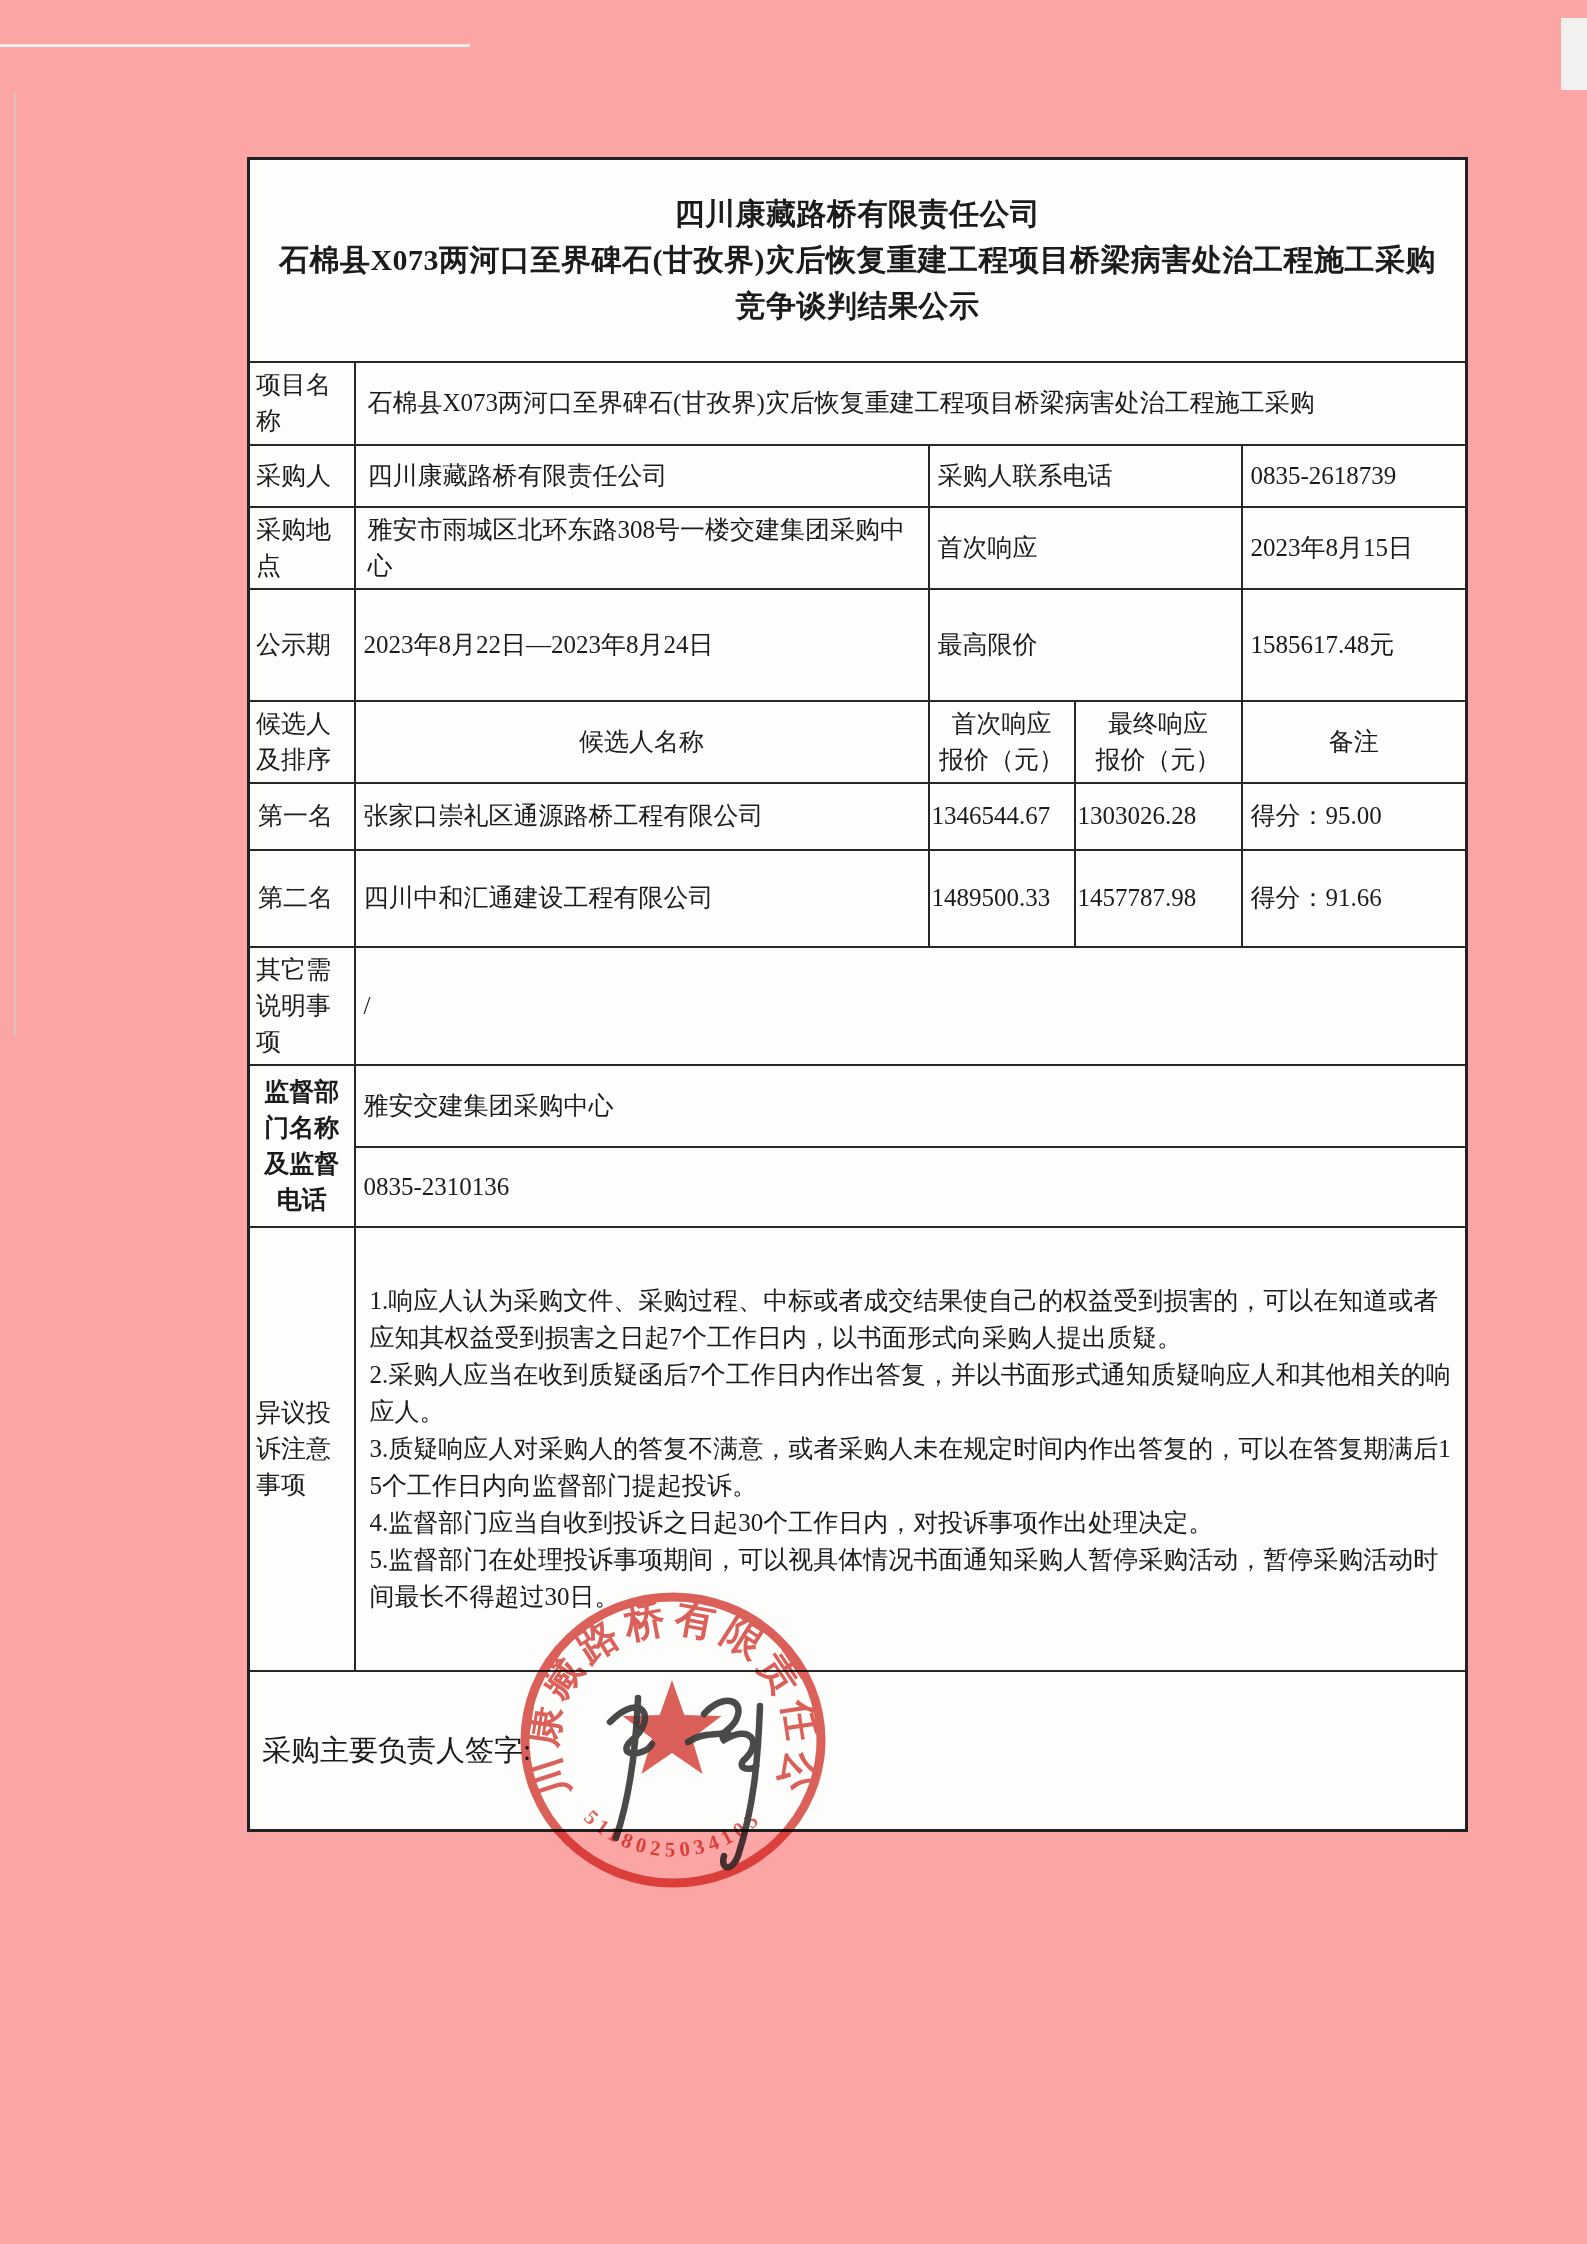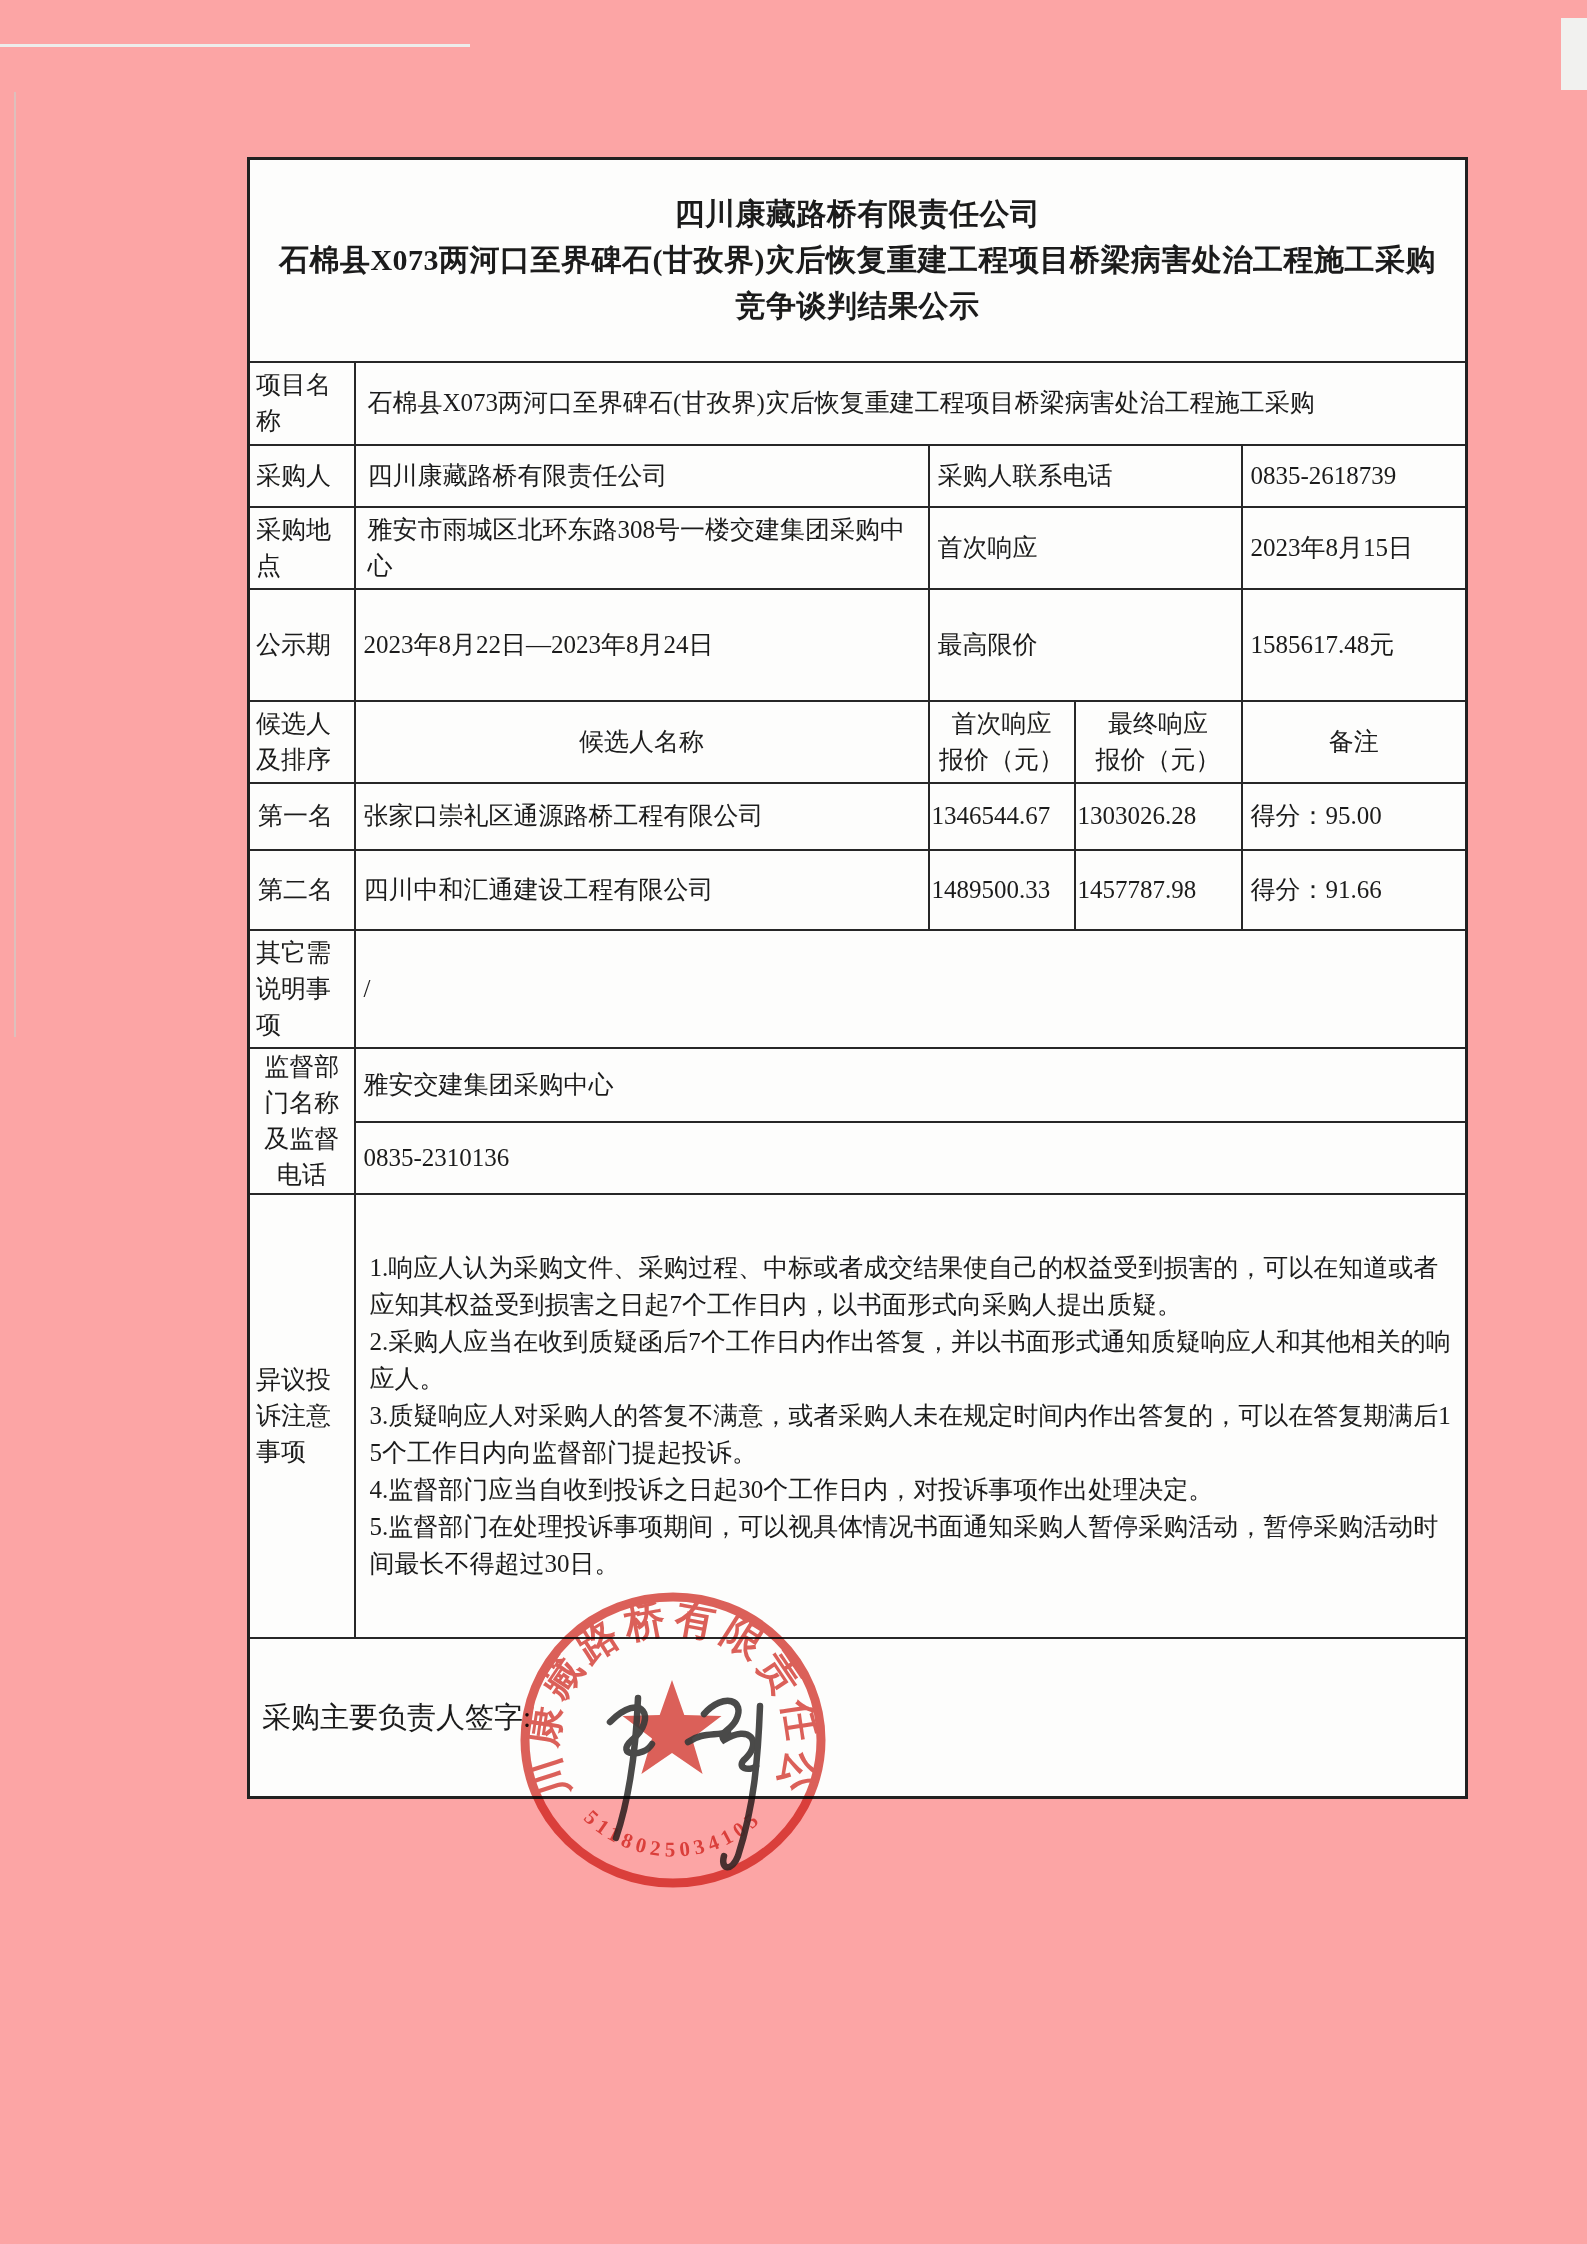--- a/index.html
+++ b/index.html
@@ -28,21 +28,21 @@
     padding:4px 8px;
     vertical-align:middle;
     word-break:break-all;
     overflow:hidden;
   }
   td.title-cell{
     font-size:30px;font-weight:bold;line-height:46px;
     text-align:center;padding:8px 14px;letter-spacing:.5px;
   }
   .lab{ text-align:left;padding:4px 6px; }
-  .lab-c{ text-align:center;padding:0 2px; }
+  .lab-c{ text-align:center;padding:8px 2px;font-weight:bold; }
   .v-left{ text-align:left;padding:4px 12px; }
   .v-center{ text-align:left; }
   .hdr{ text-align:center;white-space:pre-line; }
   .objection-cell{ text-align:left;padding:12px 14px;line-height:37px;vertical-align:middle; }
   .sign-cell{ text-align:left;padding:4px 12px;font-size:29px; }
 
   
   .stamp{
     position:absolute;left:492px;top:1572px;width:366px;height:352px;
     mix-blend-mode:multiply;opacity:.88;
@@ -112,21 +112,21 @@
     </tr>
 
     <tr style="height:67px">
       <td class="v-center">第一名</td>
       <td class="v-center">张家口崇礼区通源路桥工程有限公司</td>
       <td class="v-center" style="padding:4px 2px">1346544.67</td>
       <td class="v-center" style="padding:4px 2px">1303026.28</td>
       <td class="v-center">得分：95.00</td>
     </tr>
 
-    <tr style="height:80px">
+    <tr style="height:97px">
       <td class="v-center">第二名</td>
       <td class="v-center">四川中和汇通建设工程有限公司</td>
       <td class="v-center" style="padding:4px 2px">1489500.33</td>
       <td class="v-center" style="padding:4px 2px">1457787.98</td>
       <td class="v-center">得分：91.66</td>
     </tr>
 
     <tr style="height:97px">
       <td class="lab">其它需说明事项</td>
       <td colspan="4" class="v-center">/</td>

